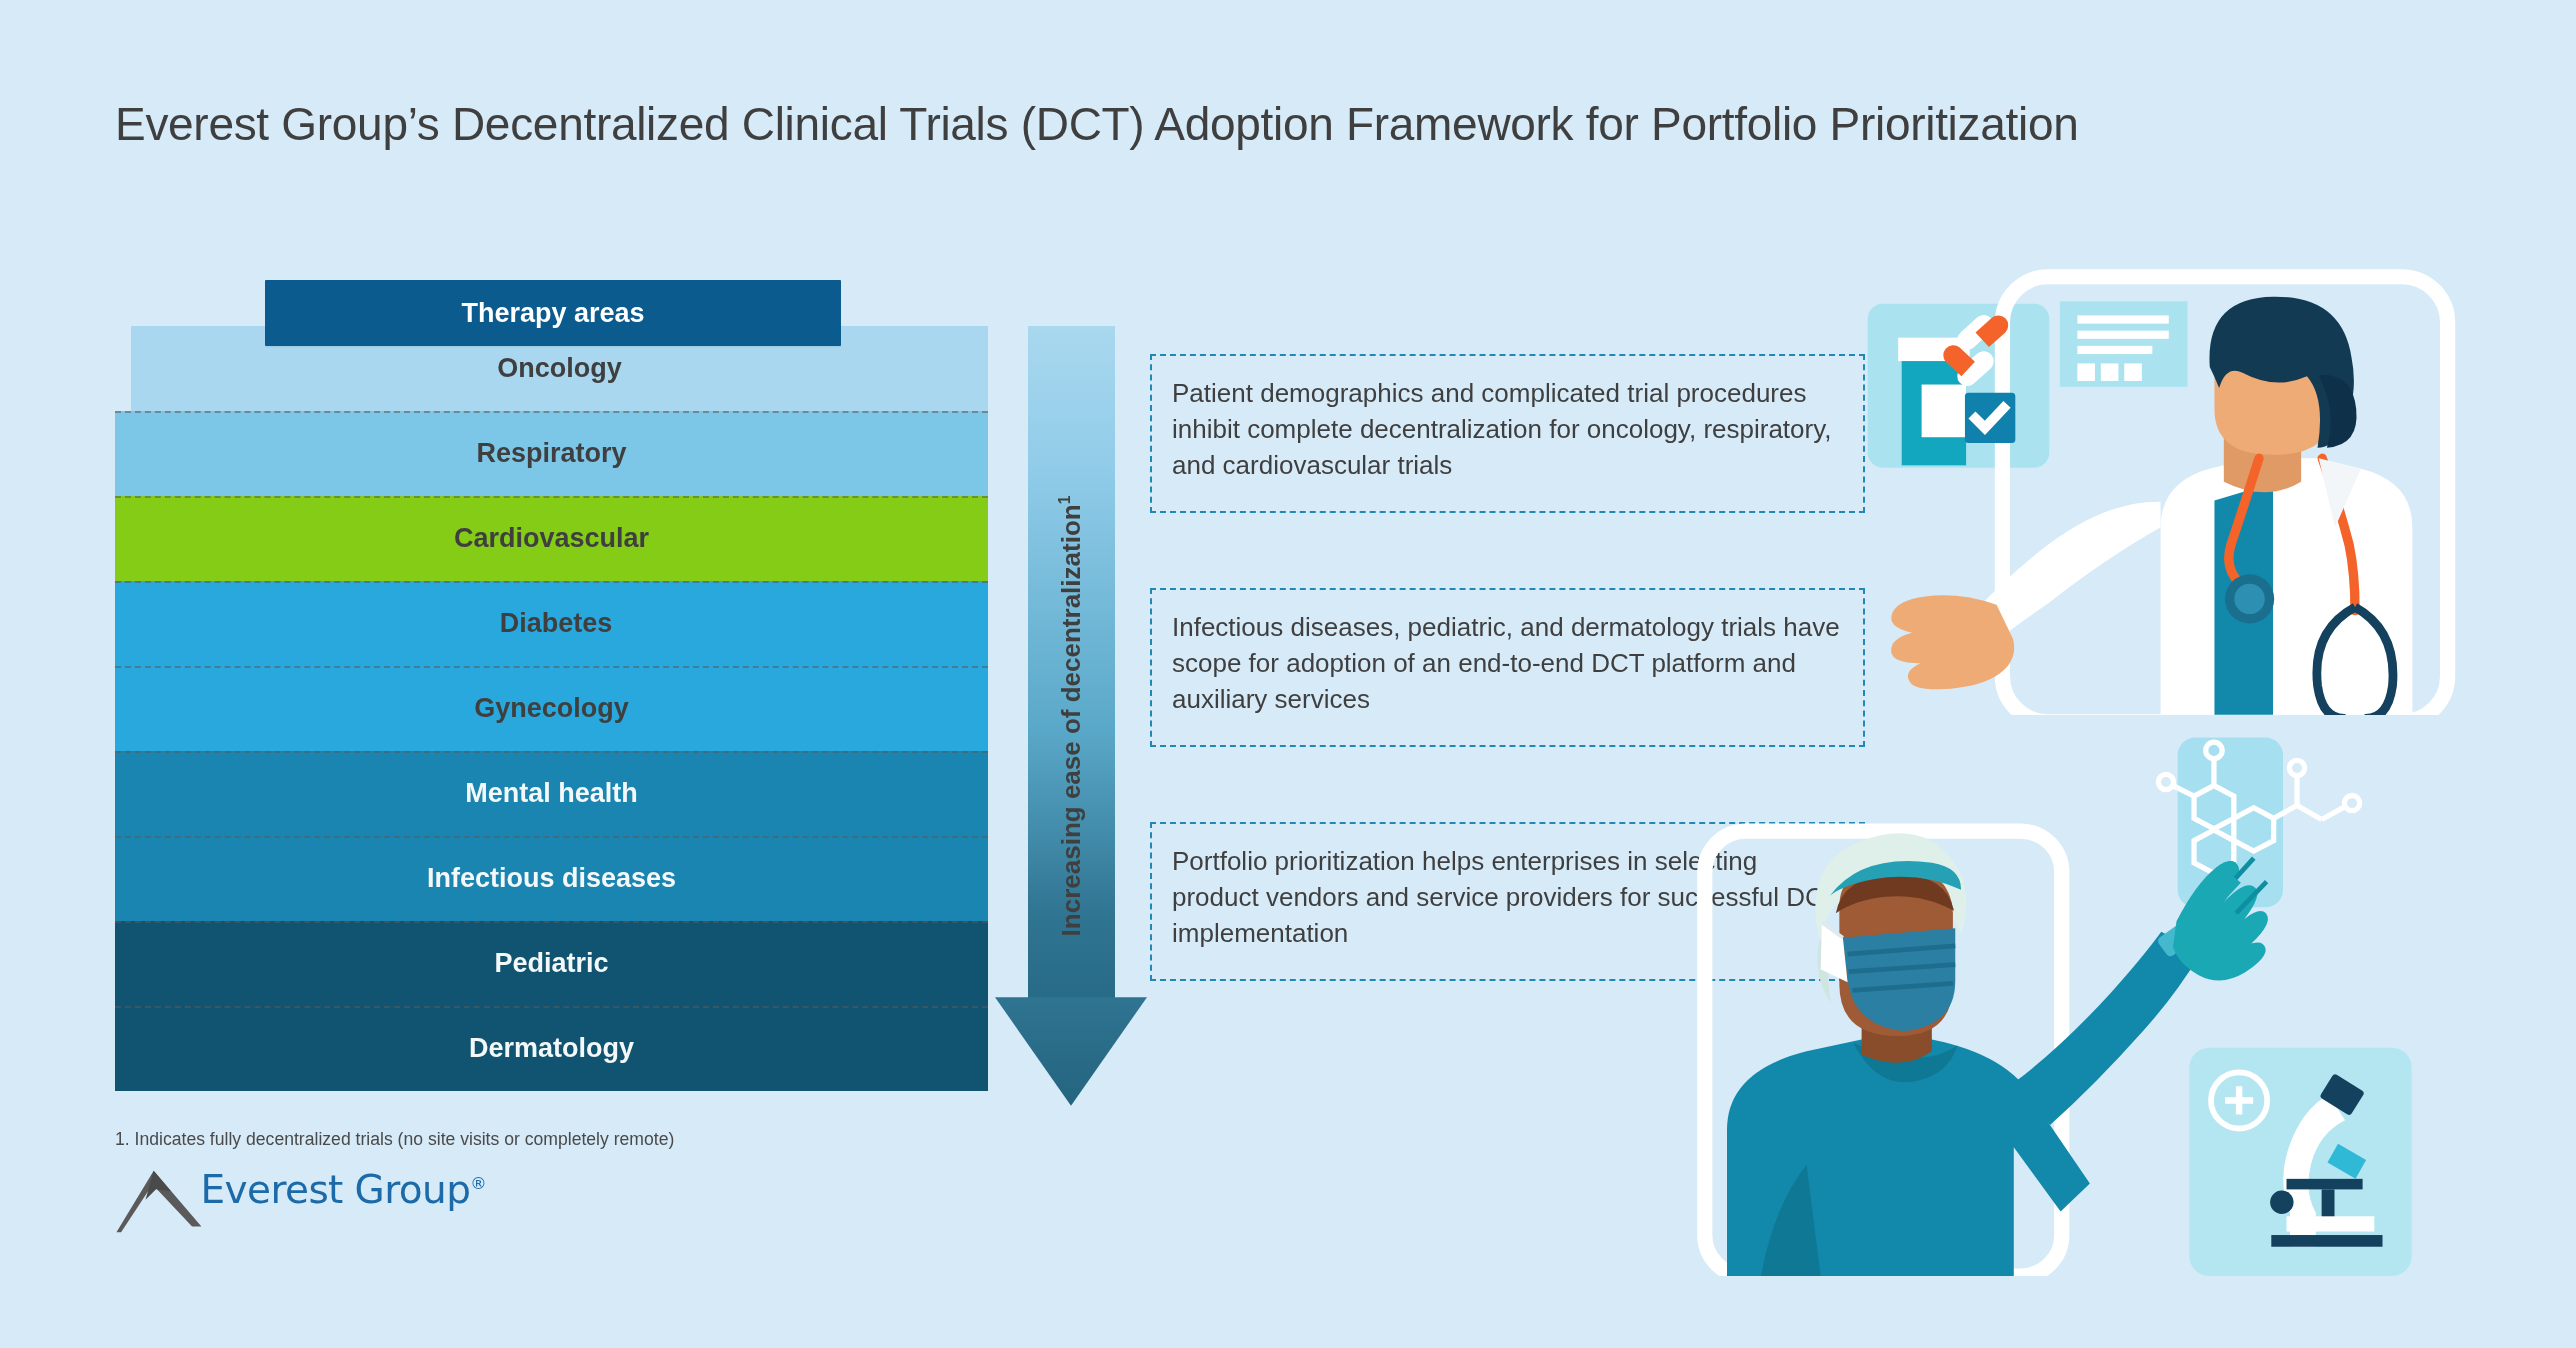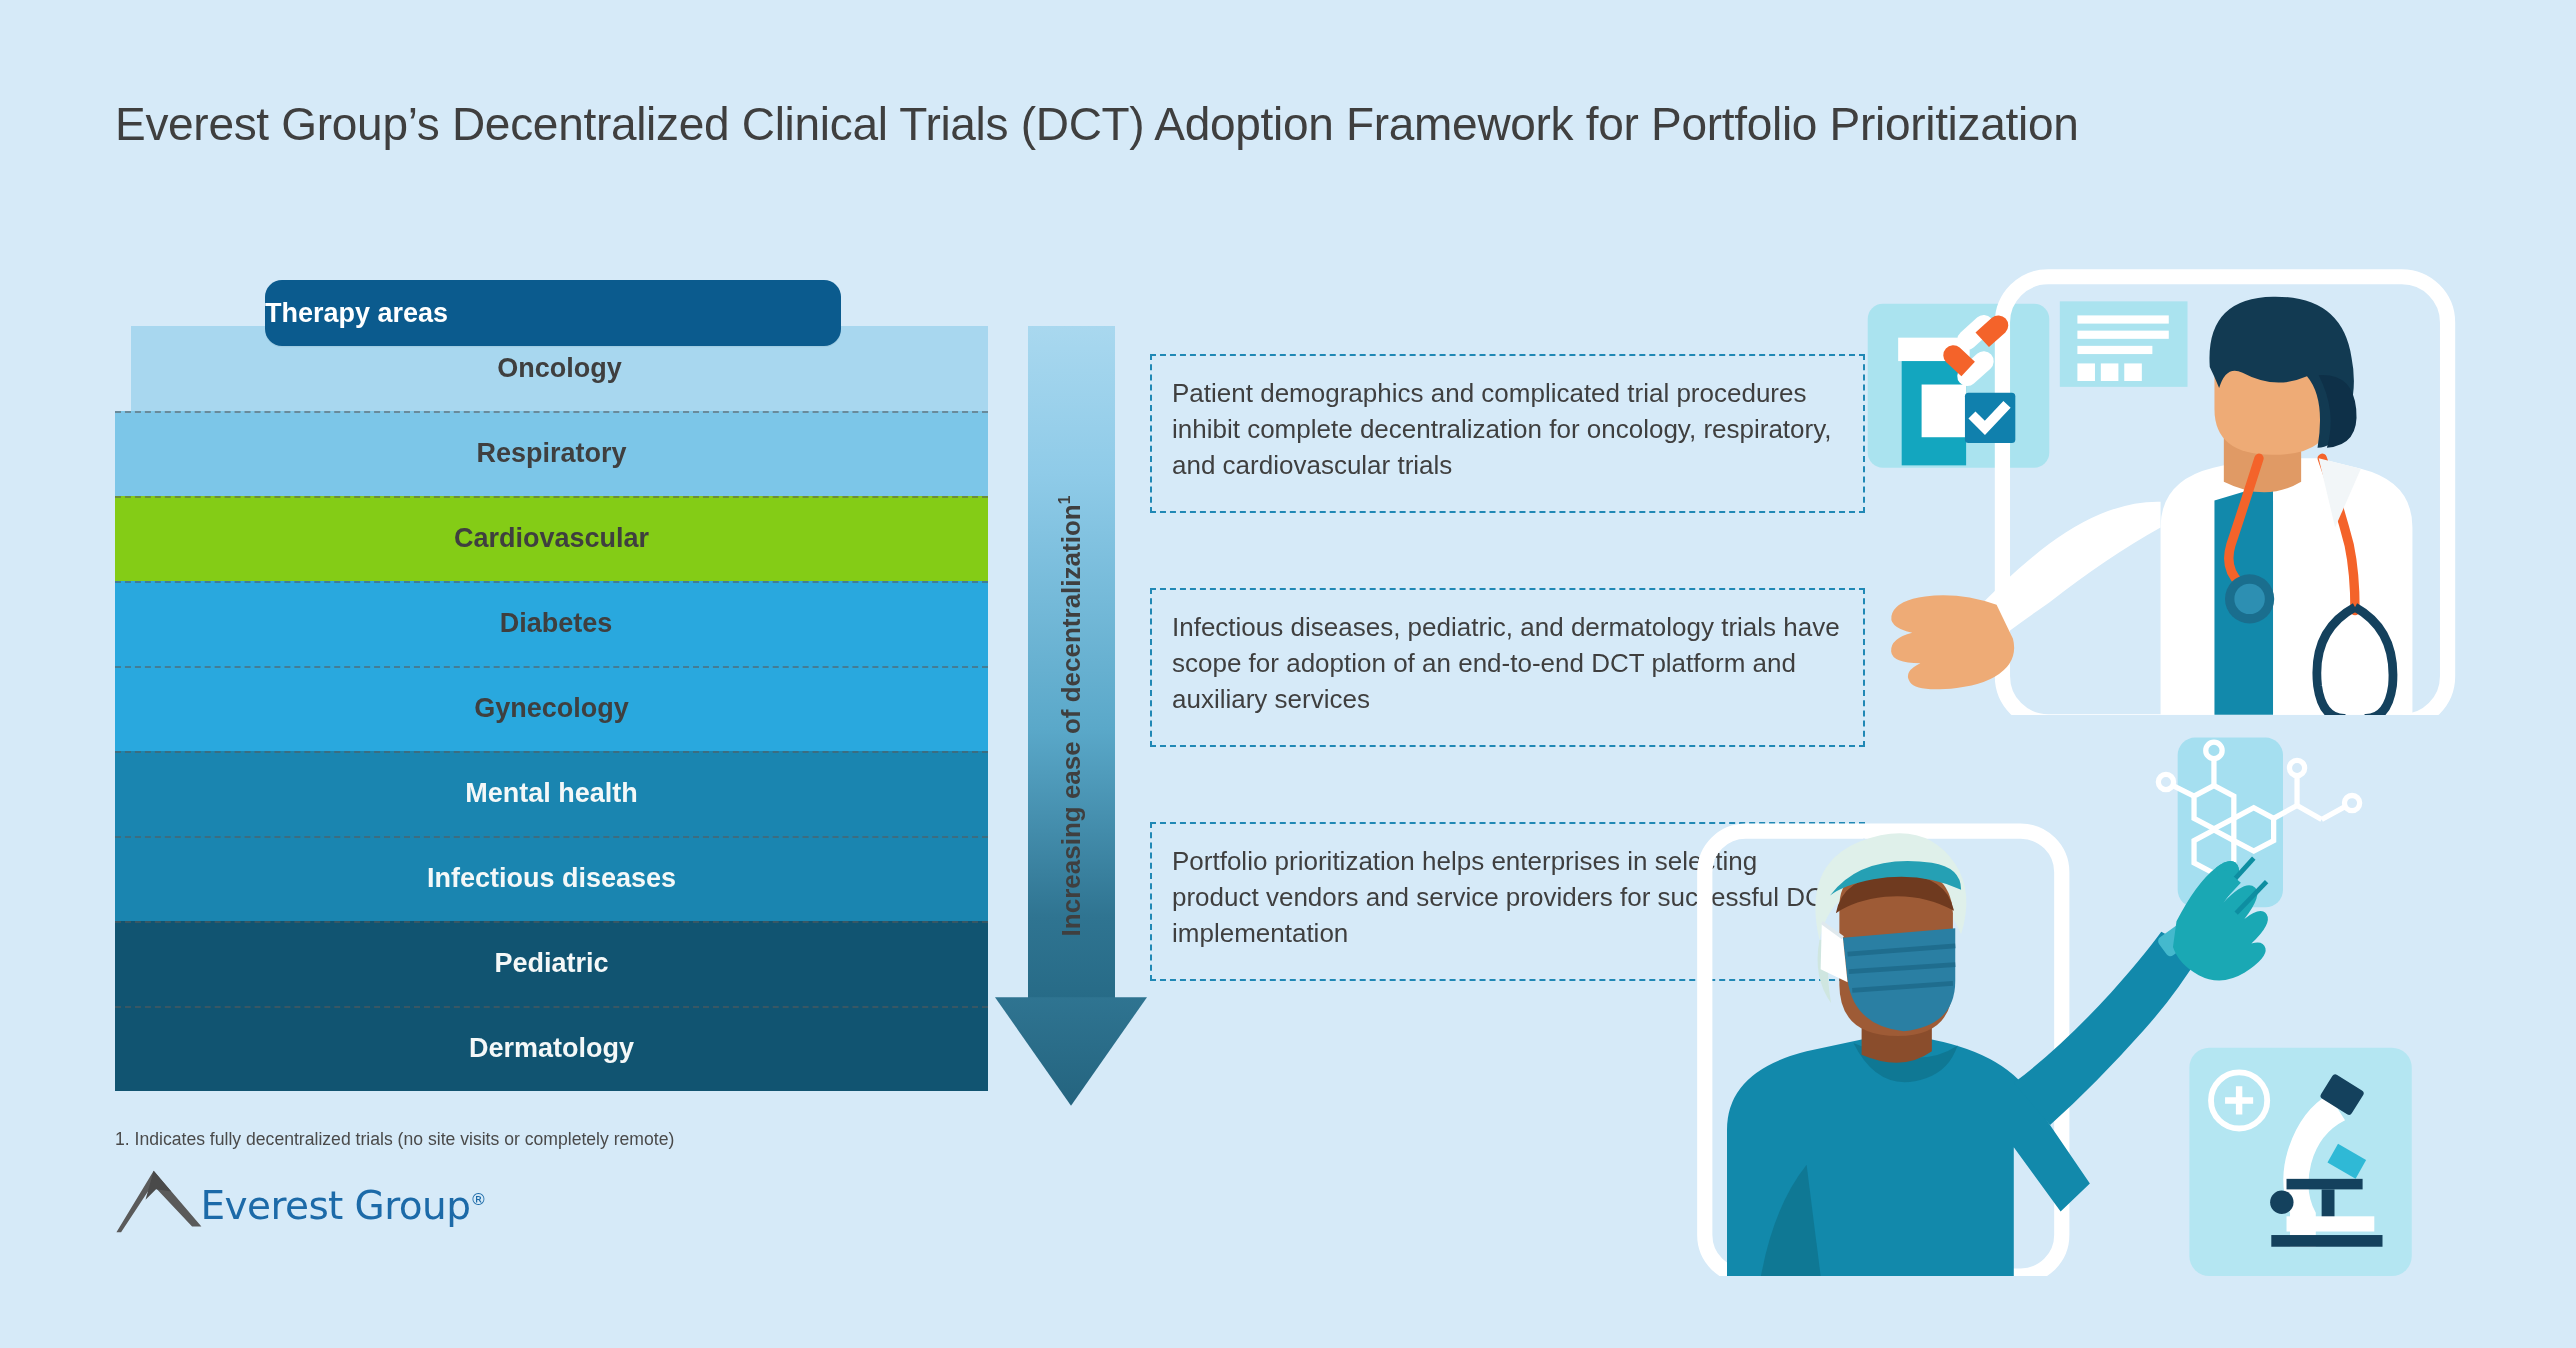--- a/index.html
+++ b/index.html
@@ -15,22 +15,22 @@
   .title{
     position:absolute;left:115px;top:95px;width:2108px;
     font-size:46px;line-height:1.28;font-weight:400;
     color:#3f3f3f;letter-spacing:-0.3px;
   }
 
   
   .ther-col{position:absolute;left:115px;top:326px;width:873px;}
   .ther-head{
     position:absolute;left:150px;top:-46px;width:576px;height:66px;
-    background:#0b5b8e;border-radius:17px;
-    display:flex;align-items:center;
+    background:#0b5b8e;border-radius:1px;
+    display:flex;align-items:center;justify-content:center;
     color:#ffffff;font-size:27px;font-weight:bold;z-index:3;
     box-shadow:0 1.2px 0 rgba(0,0,0,.05);
   }
   .ther-rows{position:relative;width:873px;}
   .ther-row{
     position:relative;height:85px;
     display:flex;align-items:center;justify-content:center;
     font-size:27px;font-weight:bold;
   }
   .ther-row .sep{
@@ -66,21 +66,21 @@
   }
   #callout-1{left:1150px;top:354px;height:159px;}
   #callout-2{left:1150px;top:588px;height:159px;}
   #callout-3{left:1150px;top:822px;height:159px;}
 
   
   .footnote{
     position:absolute;left:115px;top:1129px;
     font-size:17.6px;color:#4a4a4a;
   }
-  .logo-row{position:absolute;left:115px;top:1166px;display:flex;align-items:center;}
+  .logo-row{position:absolute;left:115px;top:1166px;display:flex;align-items:flex-start;}
   .logo-mark{width:89px;height:71px;flex:0 0 auto;}
   .logo-name{
     font-size:39px;color:#1c6aa8;
     font-family:"DejaVu Sans",sans-serif;
     margin-left:-3.5px;line-height:1;position:relative;top:3.5px;letter-spacing:-0.6px;
   }
   .logo-name sup{font-size:.42em;vertical-align:super;}
   .logo-sub{
     font-size:23px;color:#4a4a4a;margin-left:8.2px;position:relative;top:-1.2px;
   }

